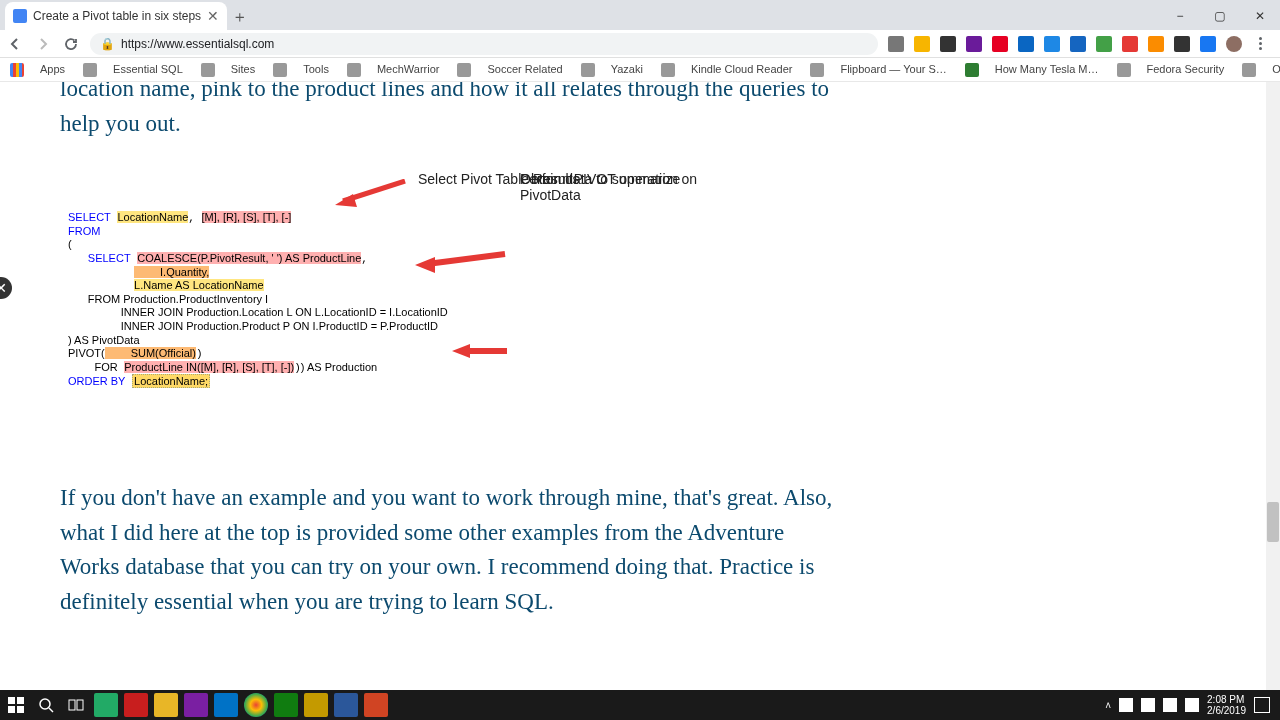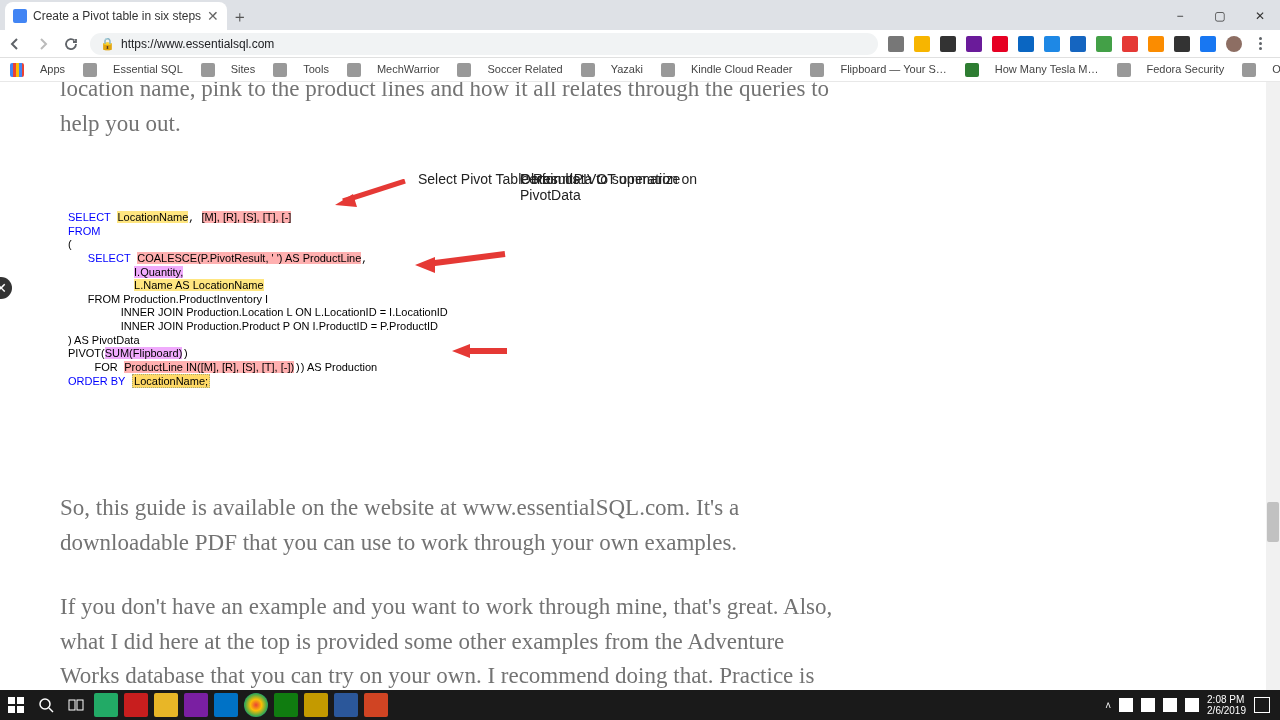--- a/index.html
+++ b/index.html
@@ -23,28 +23,28 @@
 .ext-icons { display: flex; gap: 10px; padding-right: 6px; }
 .ext-ico { width: 16px; height: 16px; border-radius: 2px; }
 
 .bm-bar { height: 24px; background: #fff; display: flex; align-items: center; padding: 0 10px; gap: 18px; font-size: 11px; color: #444; border-bottom: 1px solid #e8e8e8; overflow: hidden; }
 .bm-item { display: flex; align-items: flex-start; gap: 16px; white-space: nowrap; }
 .bm-ico { width: 14px; height: 14px; background: #999; border-radius: 2px; }
 
 
 .page { position: relative; height: 638px; overflow: hidden; }
 .article { position: absolute; left: 60px; top: -10px; width: 785px; }
-.article p { font-size: 23px; color: #737373; line-height: 1.5; font-family: Georgia, serif; }
+.article p { font-size: 23px; color: #0c4a6e; line-height: 1.5; font-family: Georgia, serif; }
 
 .diagram { position: relative; height: 280px; margin-top: 30px; margin-bottom: 30px; }
 
 .sql { font-family: 'Courier New', monospace; font-size: 11px; line-height: 1.15; white-space: pre; position: absolute; left: 8px; top: 40px; }
 .kw { color: #0000ff; }
 .hl-y { background: #ffe680; }
-.hl-b { background: #f0abfc; }
+.hl-b { background: #fdba74; padding-left: 26px; }
 .hl-p { background: #ffb0b0; }
 .hl-yo { background: #ffd966; border: 1px dotted #aa7; padding: 0 1px; }
 
 .arrow-lbl { position: absolute; font-size: 14px; color: #222; font-family: Arial, sans-serif; }
 .arrow { position: absolute; }
 
 .close-badge { position: absolute; left: -10px; top: 195px; width: 22px; height: 22px; background: #333; border-radius: 50%; color: #fff; display: flex; align-items: center; justify-content: center; font-size: 14px; }
 
 .scrollbar-v { position: absolute; right: 0; top: 0; bottom: 0; width: 14px; background: #f1f1f1; }
 .scroll-thumb { position: absolute; right: 1px; top: 420px; width: 12px; height: 40px; background: #c1c1c1; border-radius: 2px; }
@@ -200,26 +200,25 @@
       <div class="sql"><span class="kw">SELECT</span> <span class="hl-y">LocationName</span>, <span class="hl-p">[M], [R], [S], [T], [-]</span>
 <span class="kw">FROM</span>
 <span>(</span>
    <span class="kw">SELECT</span> <span class="hl-p"><span>COALESCE(</span><span>P.PivotResult</span><span>, ' ')</span> <span>AS ProductLine</span></span>,
           <span class="hl-b">I.Quantity,</span>
           <span class="hl-y">L.Name AS LocationName</span>
    <span>FROM Production.ProductInventory I</span>
         <span>INNER JOIN Production.Location L ON L.LocationID = I.LocationID</span>
         <span>INNER JOIN Production.Product P ON I.ProductID = P.ProductID</span>
 <span>) AS PivotData</span>
-<span>PIVOT(</span><span class="hl-b">SUM(Flipboard)</span>)
+<span>PIVOT(</span><span class="hl-b">SUM(Official)</span>)
     <span>FOR</span> <span class="hl-p">ProductLine IN([M], [R], [S], [T], [-])</span>)<span>) AS Production</span>
 <span class="kw">ORDER BY</span> <span class="hl-yo">LocationName;</span></div>
     </div>
 
-    <p style="margin-top:40px">So, this guide is available on the website at www.essentialSQL.com. It's a downloadable PDF that you can use to work through your own examples.</p>
     <p style="margin-top:30px">If you don't have an example and you want to work through mine, that's great. Also, what I did here at the top is provided some other examples from the Adventure Works database that you can try on your own. I recommend doing that. Practice is definitely essential when you are trying to learn SQL.</p>
   </div>
 
   <div class="scrollbar-v">
     <div class="scroll-thumb"></div>
   </div>
 </div>
 
 <div class="taskbar">
   <div class="task-left">

